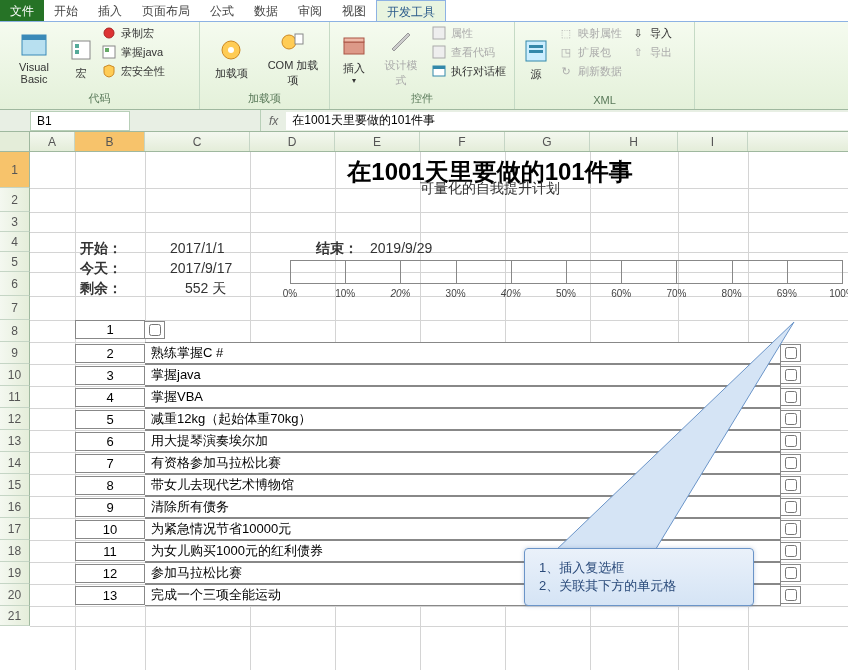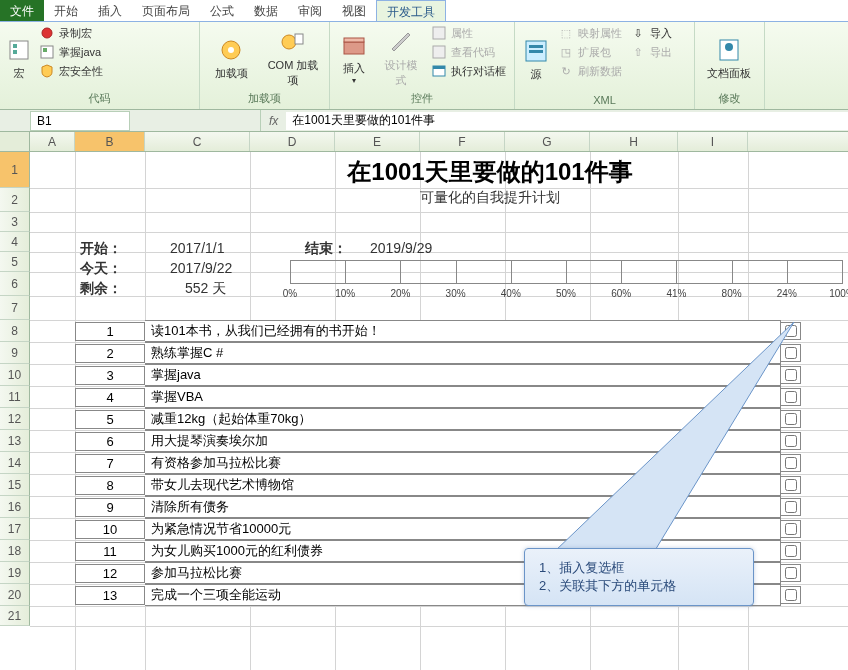--- a/index.html
+++ b/index.html
@@ -40,21 +40,21 @@
 .grid-body { display: flex; }
 .row-headers { width: 30px; background: linear-gradient(90deg,#f4f8f0,#e4edd9); }
 .row-h { border-bottom: 1px solid #c5d5c5; border-right: 1px solid #9fb89f; text-align: center; font-size: 12px; color: #555; display: flex; align-items: center; justify-content: center; }
 .row-h.sel { background: #f7c36b; }
 .cells { position: relative; flex: 1; }
 .gridbg { position: absolute; inset: 0; }
 .gridbg .hv { position: absolute; background: #d4d4d4; }
 
 
 .title-main { position: absolute; left: 120px; top: 4px; width: 680px; text-align: center; font-size: 24px; font-weight: bold; color: #000; font-family: "Microsoft YaHei", sans-serif; }
-.subtitle { position: absolute; left: 120px; top: 37px; width: 680px; text-align: center; font-size: 14px; color: #333; }
+.subtitle { position: absolute; left: 120px; top: 28px; width: 680px; text-align: center; font-size: 14px; color: #333; }
 .lbl { position: absolute; font-size: 14px; font-weight: bold; color: #333; }
 .val { position: absolute; font-size: 14px; color: #333; }
 .task-row { position: absolute; left: 45px; display: flex; align-items: center; }
 .task-num { width: 70px; border: 1px solid #888; text-align: center; font-size: 13px; background: #fff; padding: 1px 0; }
 .task-text { border: 1px solid #888; border-left: none; padding: 1px 6px; font-size: 13px; background: #fff; width: 636px; }
 .task-chk { width: 20px; height: 18px; border: 1px solid #888; border-left: none; background: #fff; display: flex; align-items: center; justify-content: center; }
 .task-chk input { width: 12px; height: 12px; }
 
 
 .scale { position: absolute; left: 260px; top: 108px; width: 552px; height: 42px; }
@@ -77,20 +77,29 @@
   <div class="menu-tab">公式</div>
   <div class="menu-tab">数据</div>
   <div class="menu-tab">审阅</div>
   <div class="menu-tab">视图</div>
   <div class="menu-tab active">开发工具</div>
 </div>
 
 <div class="ribbon">
   <div class="ribbon-group" style="width:200px">
     <div class="ribbon-group-body">
+      <div class="rbtn rbtn-big">
+        <div class="rbtn-icon">
+            <svg width="28" height="28">
+              <rect x="2" y="4" width="24" height="20" fill="#b8e0f0" stroke="#3a8ab8"></rect>
+              <rect x="2" y="4" width="24" height="5" fill="#3a8ab8"></rect>
+            </svg>
+          </div>
+        <span>Visual Basic</span>
+      </div>
       <div class="rbtn rbtn-big" style="width:30px">
         <div class="rbtn-icon">
             <svg width="24" height="24">
               <rect x="3" y="3" width="18" height="18" fill="#fff" stroke="#888"></rect>
               <rect x="6" y="6" width="4" height="4" fill="#5a9"></rect>
               <rect x="6" y="12" width="4" height="4" fill="#5a9"></rect>
             </svg>
           </div>
         <span>宏</span>
       </div>
@@ -233,34 +242,20 @@
           </div>
         <div class="rbtn-small disabled">
             <span class="rbtn-small-icon">⇧</span>
             <span>导出</span>
           </div>
       </div>
     </div>
     <div class="ribbon-group-label">XML</div>
   </div>
 
-  <div class="ribbon-group" style="width:70px">
-    <div class="ribbon-group-body">
-      <div class="rbtn rbtn-big">
-        <div class="rbtn-icon">
-            <svg width="26" height="26">
-              <rect x="4" y="3" width="18" height="20" fill="#fff" stroke="#38a"></rect>
-              <circle cx="13" cy="10" r="4" fill="#38a"></circle>
-            </svg>
-          </div>
-        <span>文档面板</span>
-      </div>
-    </div>
-    <div class="ribbon-group-label">修改</div>
-  </div>
 </div>
 
 <div class="formula-bar-row">
   <input class="name-box" value="B1" style="">
   <div style="width:120px"></div>
   <div class="fx-area">
     <span class="fx-label">fx</span>
     <input class="fx-input" value="在1001天里要做的101件事" style="">
   </div>
 </div>
@@ -335,56 +330,55 @@
           <div class="hv" style="top: 454px; left: 0px; height: 1px; width: 820px;"></div>
           <div class="hv" style="top: 474px; left: 0px; height: 1px; width: 820px;"></div>
         </div>
 
       <div class="title-main">在1001天里要做的101件事</div>
       <div class="subtitle">可量化的自我提升计划</div>
 
       <div class="lbl" style="left:50px;top:88px">开始：</div>
       <div class="val" style="left:140px;top:88px">2017/1/1</div>
       <div class="lbl" style="left:50px;top:108px">今天：</div>
-      <div class="val" style="left:140px;top:108px">2017/9/22</div>
+      <div class="val" style="left:140px;top:108px">2017/9/17</div>
       <div class="lbl" style="left:50px;top:128px">剩余：</div>
       <div class="val" style="left:155px;top:128px">552 天</div>
-      <div class="lbl" style="left:275px;top:88px">结束：</div>
+      <div class="lbl" style="left:286px;top:88px">结束：</div>
       <div class="val" style="left:340px;top:88px">2019/9/29</div>
 
       <div class="scale" id="scale">
           <div class="scale-box"></div>
           <div class="scale-tick" style="left: 0%;"></div>
           <div class="scale-lbl" style="left: 0%;">0%</div>
           <div class="scale-tick" style="left: 10%;"></div>
           <div class="scale-lbl" style="left: 10%;">10%</div>
           <div class="scale-tick" style="left: 20%;"></div>
-          <div class="scale-lbl" style="left: 20%;">20%</div>
+          <div class="scale-lbl" style="left: 20%; font-style: italic;">20%</div>
           <div class="scale-tick" style="left: 30%;"></div>
           <div class="scale-lbl" style="left: 30%;">30%</div>
           <div class="scale-tick" style="left: 40%;"></div>
-          <div class="scale-lbl" style="left: 40%;">40%</div>
+          <div class="scale-lbl" style="left: 40%; font-style: italic;">40%</div>
           <div class="scale-tick" style="left: 50%;"></div>
           <div class="scale-lbl" style="left: 50%;">50%</div>
           <div class="scale-tick" style="left: 60%;"></div>
           <div class="scale-lbl" style="left: 60%;">60%</div>
           <div class="scale-tick" style="left: 70%;"></div>
-          <div class="scale-lbl" style="left: 70%;">41%</div>
+          <div class="scale-lbl" style="left: 70%;">70%</div>
           <div class="scale-tick" style="left: 80%;"></div>
           <div class="scale-lbl" style="left: 80%;">80%</div>
           <div class="scale-tick" style="left: 90%;"></div>
-          <div class="scale-lbl" style="left: 90%;">24%</div>
+          <div class="scale-lbl" style="left: 90%;">69%</div>
           <div class="scale-tick" style="left: 100%;"></div>
           <div class="scale-lbl" style="left: 100%;">100%</div>
         </div>
 
       <div id="tasks">
           <div class="task-row" style="top: 168px;">
             <div class="task-num">1</div>
-            <div class="task-text">读101本书，从我们已经拥有的书开始！</div>
             <div class="task-chk">
               <input type="checkbox" style="">
             </div>
           </div>
           <div class="task-row" style="top: 190px;">
             <div class="task-num">2</div>
             <div class="task-text">熟练掌握C #</div>
             <div class="task-chk">
               <input type="checkbox" style="">
             </div>

